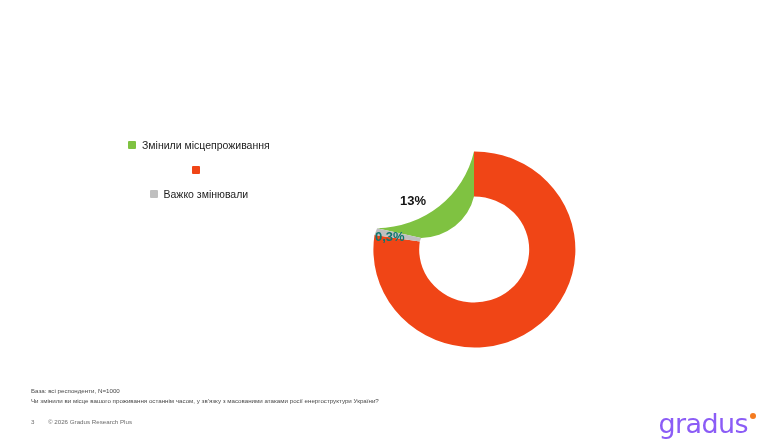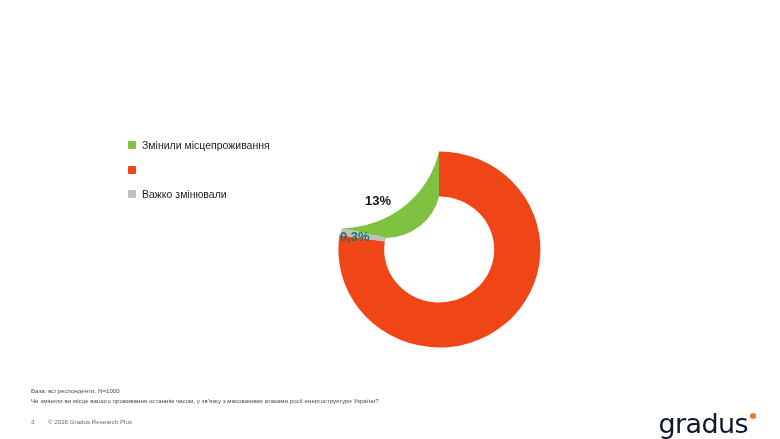--- a/index.html
+++ b/index.html
@@ -15,45 +15,45 @@
   
   .title{
     position:absolute;left:31px;top:27px;width:660px;
     font-size:22.5px;font-weight:bold;color:#131313;
     line-height:1.30;letter-spacing:-0.2px;
   }
   .title .line{display:block;white-space:nowrap;}
 
   
   .legend{position:absolute;left:128px;top:135px;}
-  .legend-item{display:flex;align-items:center;height:20px;margin-bottom:4.5px;}
+  .legend-item{display:flex;align-items:center;height:20px;margin-bottom:4.5px;justify-content:center;}
   .legend-swatch{width:8px;height:8px;flex:0 0 8px;margin-right:6px;border-radius:1px;}
   .legend-label{font-size:10.5px;color:#1d1d1d;line-height:1;white-space:nowrap;}
 
   
-  .chart-wrap{position:absolute;left:328px;top:142px;width:222px;height:215px;text-align:center;}
+  .chart-wrap{position:absolute;left:363px;top:142px;width:222px;height:215px;text-align:center;}
   .donut{position:absolute;left:0;top:0;width:222px;height:215px;}
 
   .pct{position:absolute;font-weight:bold;font-size:13px;line-height:1;white-space:nowrap;}
   .pct-green{left:37px;top:52px;color:#131313;}
   .pct-gray{left:12px;top:88px;color:#0f766e;}
   .pct-red{left:163px;top:145px;color:#ffffff;padding-left:48px;}
 
   
   .footnotes{position:absolute;left:31px;top:386px;}
   .footnote{font-size:6.2px;color:#4a4a4a;line-height:1.62;white-space:nowrap;}
 
   
   .bottombar{position:absolute;left:0;bottom:0;width:780px;height:27px;}
   .page-num{position:absolute;left:31px;top:6px;font-size:6.2px;color:#6b6b6b;}
   .copyright{position:absolute;left:48px;top:6px;font-size:6.2px;color:#6b6b6b;white-space:nowrap;}
 
   .logo{position:absolute;right:24px;top:-2px;display:flex;align-items:flex-start;}
   .logo-text{
-    font-size:27px;font-weight:400;color:#0f172a;
+    font-size:27px;font-weight:400;color:#8b5cf6;
     letter-spacing:-0.6px;line-height:1;
     font-family:"DejaVu Sans", sans-serif;
   }
   .logo-dot{width:6px;height:6px;border-radius:50%;background:#F47B20;margin-left:2px;margin-top:3px;flex:0 0 6px;}
 </style>
 </head>
 <body>
 
 <div class="slide">
 

